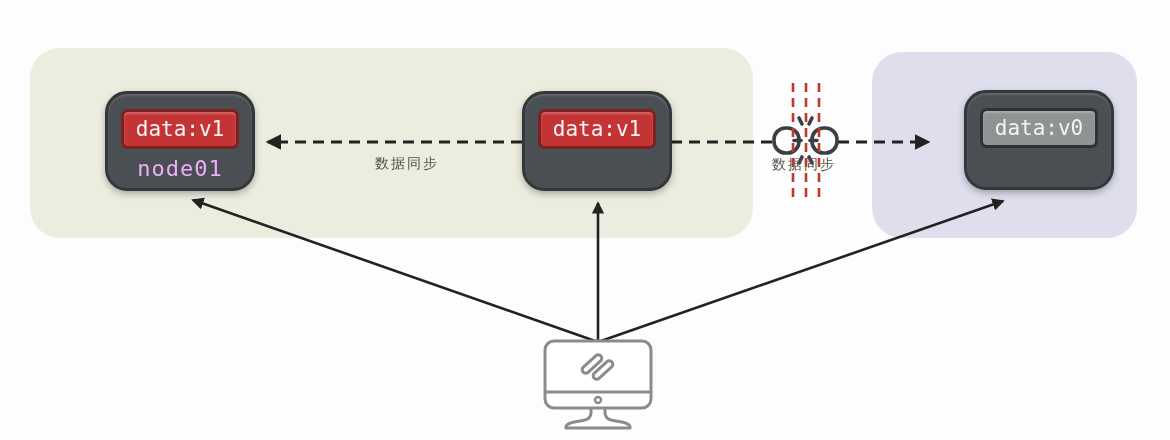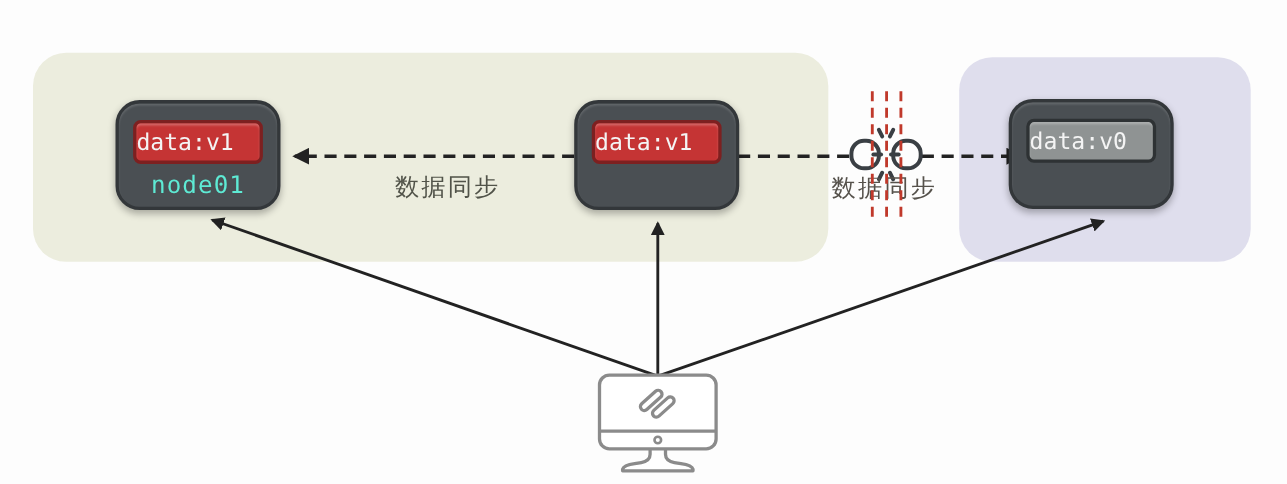--- a/index.html
+++ b/index.html
@@ -31,48 +31,48 @@
     border: 3px solid #33373a;
     border-radius: 22px;
     box-sizing: border-box;
     box-shadow: 0 3px 7px rgba(0,0,0,0.28), inset 0 2px 2px rgba(255,255,255,0.14);
     display: flex;
     flex-direction: column;
     align-items: center;
   }
   .node-01 { left: 105px; top: 91px; }
   .node-02 { left: 522px; top: 91px; }
-  .node-03 { left: 917px; top: 90px; }
+  .node-03 { left: 964px; top: 90px; }
   .data-box {
     margin-top: 15px;
     width: 118px; height: 40px;
     border-radius: 7px;
     box-sizing: border-box;
     display: flex;
     align-items: center;
-    justify-content: flex-start;
+    justify-content: center;
     font-family: "DejaVu Sans Mono", "Liberation Mono", monospace;
     font-size: 21px;
     color: #f4f4f4;
     box-shadow: inset 0 2px 2px rgba(255,255,255,0.25);
   }
   .data-red  { background: #c53434; border: 3px solid #7d2020; }
   .data-gray { background: #8f9393; border: 3px solid #2e3234; }
   .node-name {
     margin-top: 7px;
     font-family: "DejaVu Sans Mono", "Liberation Mono", monospace;
     font-size: 22px;
-    color: #5eead4;
+    color: #f0abfc;
     letter-spacing: 1px;
   }
   .sync-label {
     position: absolute;
     width: 160px;
     text-align: center;
-    font-size: 22px;
+    font-size: 14px;
     color: #515349;
     letter-spacing: 2px;
   }
   .sync-left  { left: 327px; top: 155px; }
   .sync-right { left: 724px; top: 156px; color: #56524c; }
   .z1 { z-index: 1; } .z2 { z-index: 2; } .z3 { z-index: 3; }
   .z4 { z-index: 4; } .z5 { z-index: 5; }
 </style>
 </head>
 <body>

